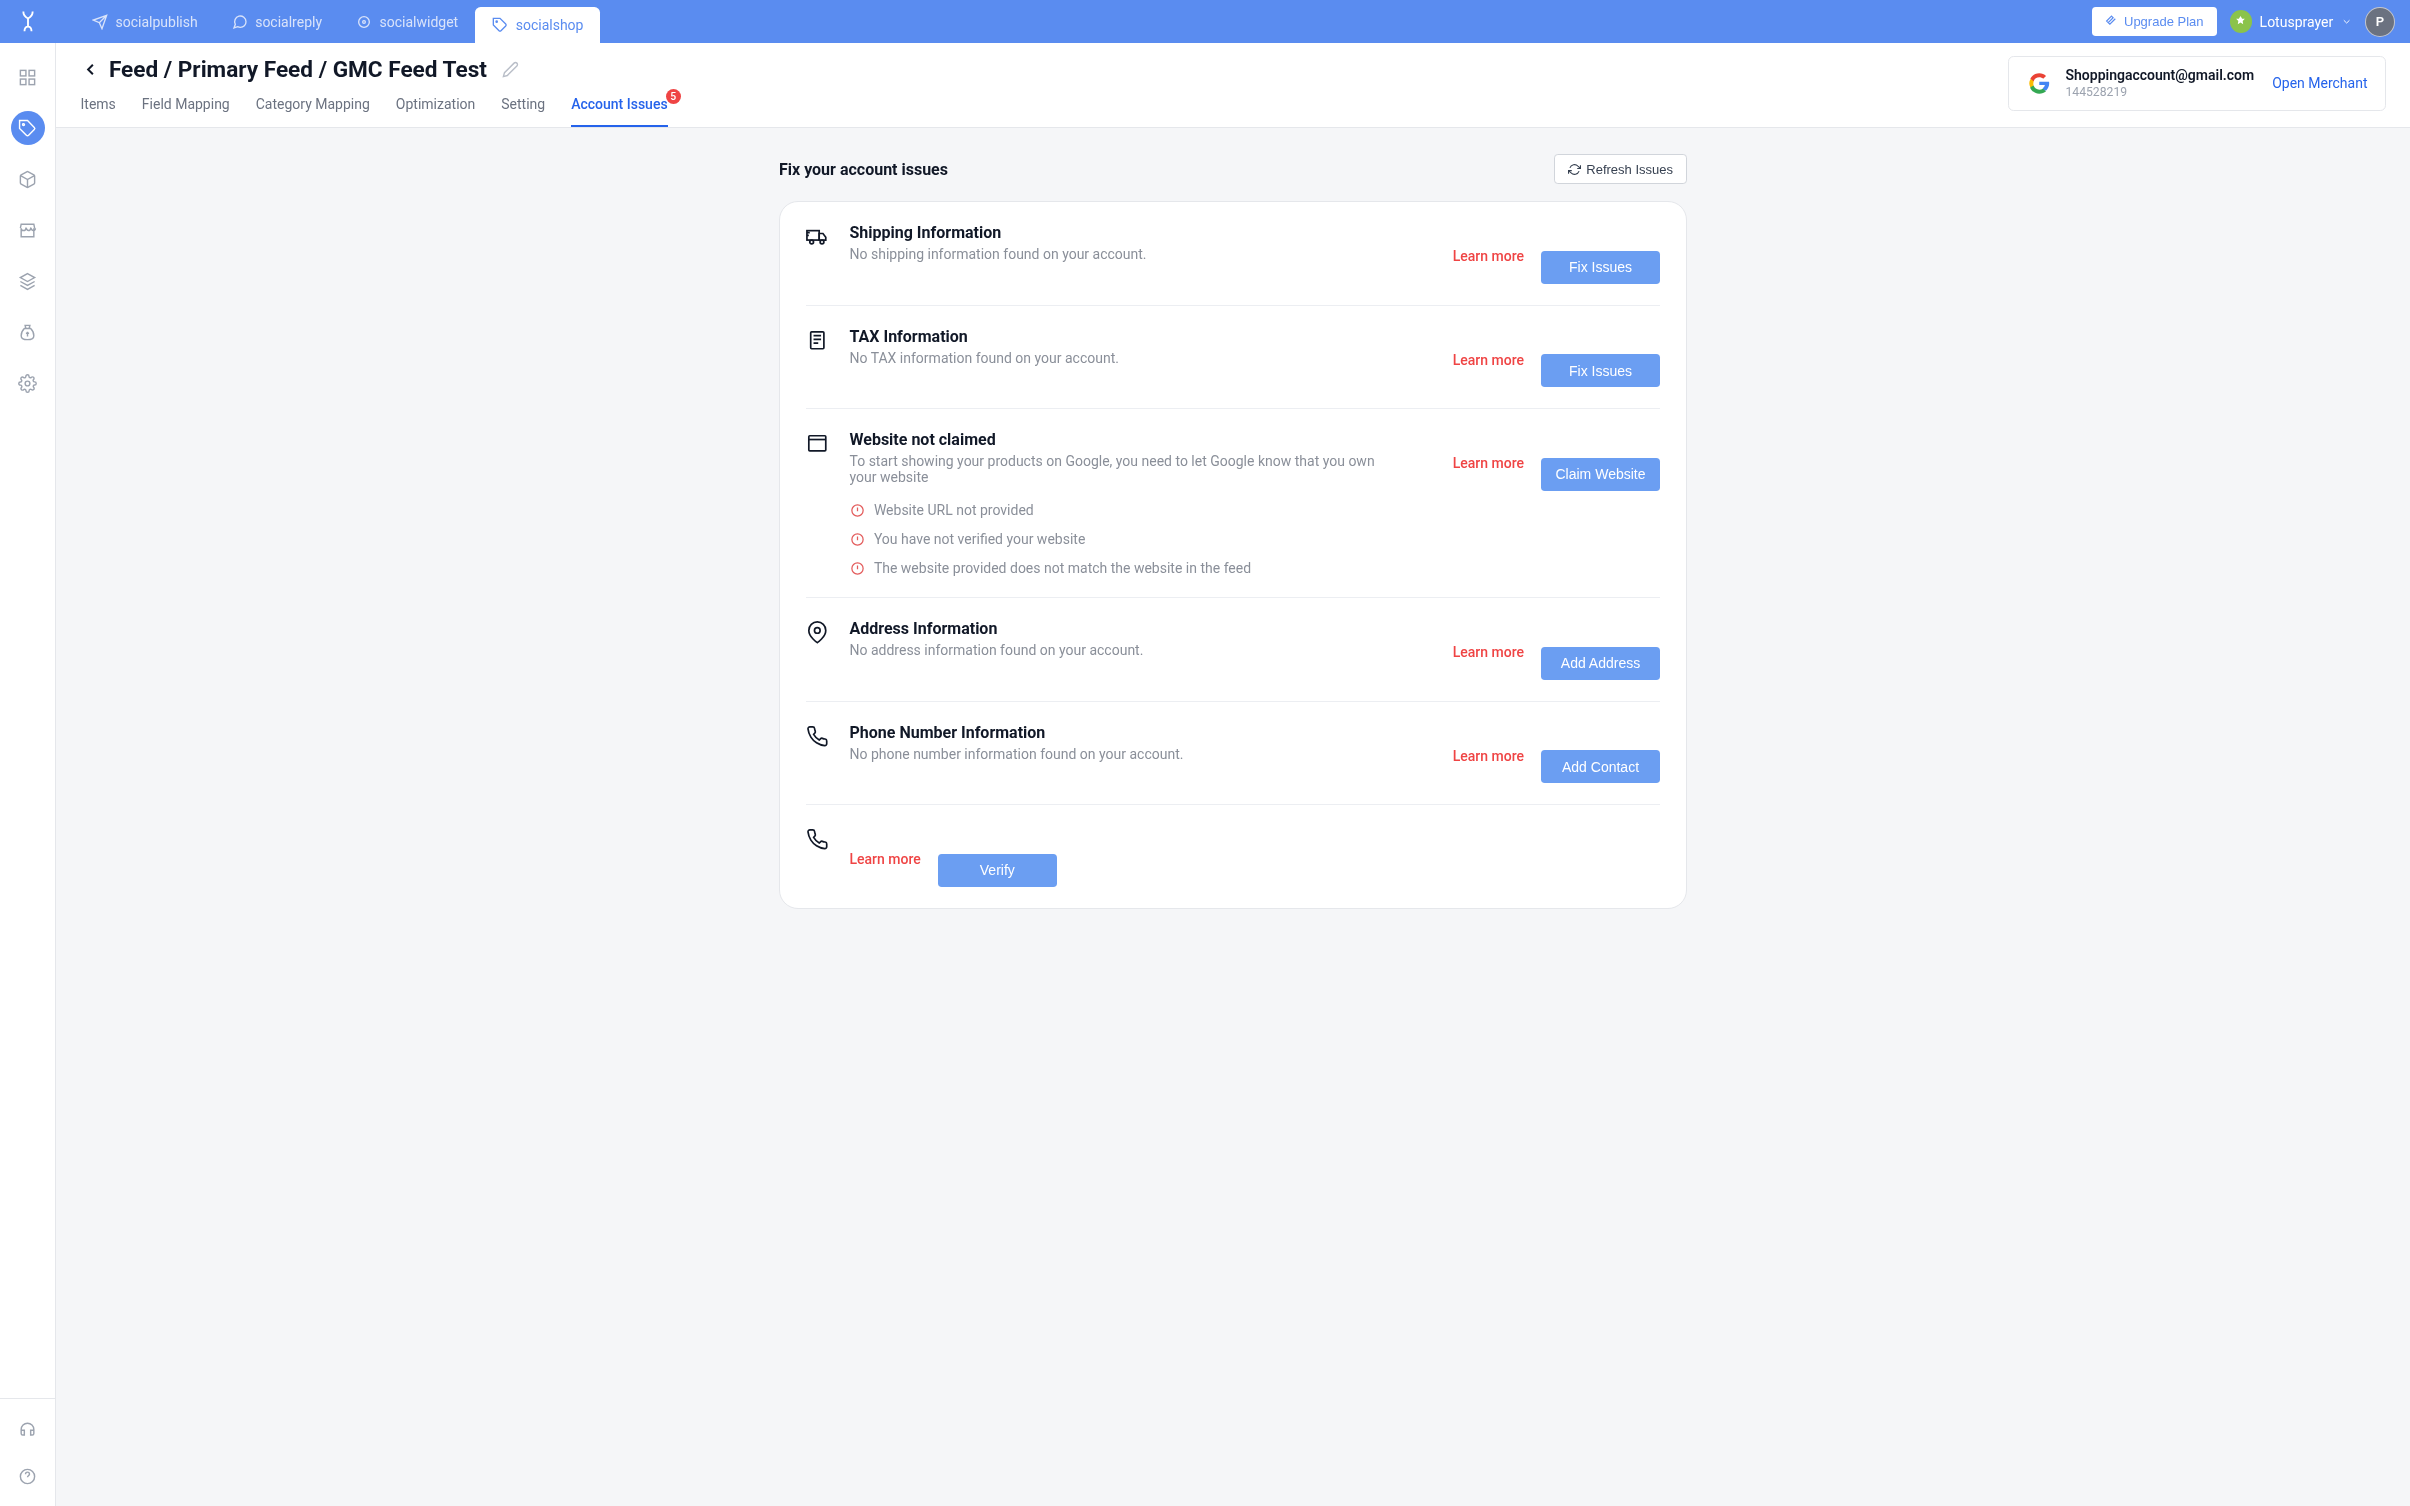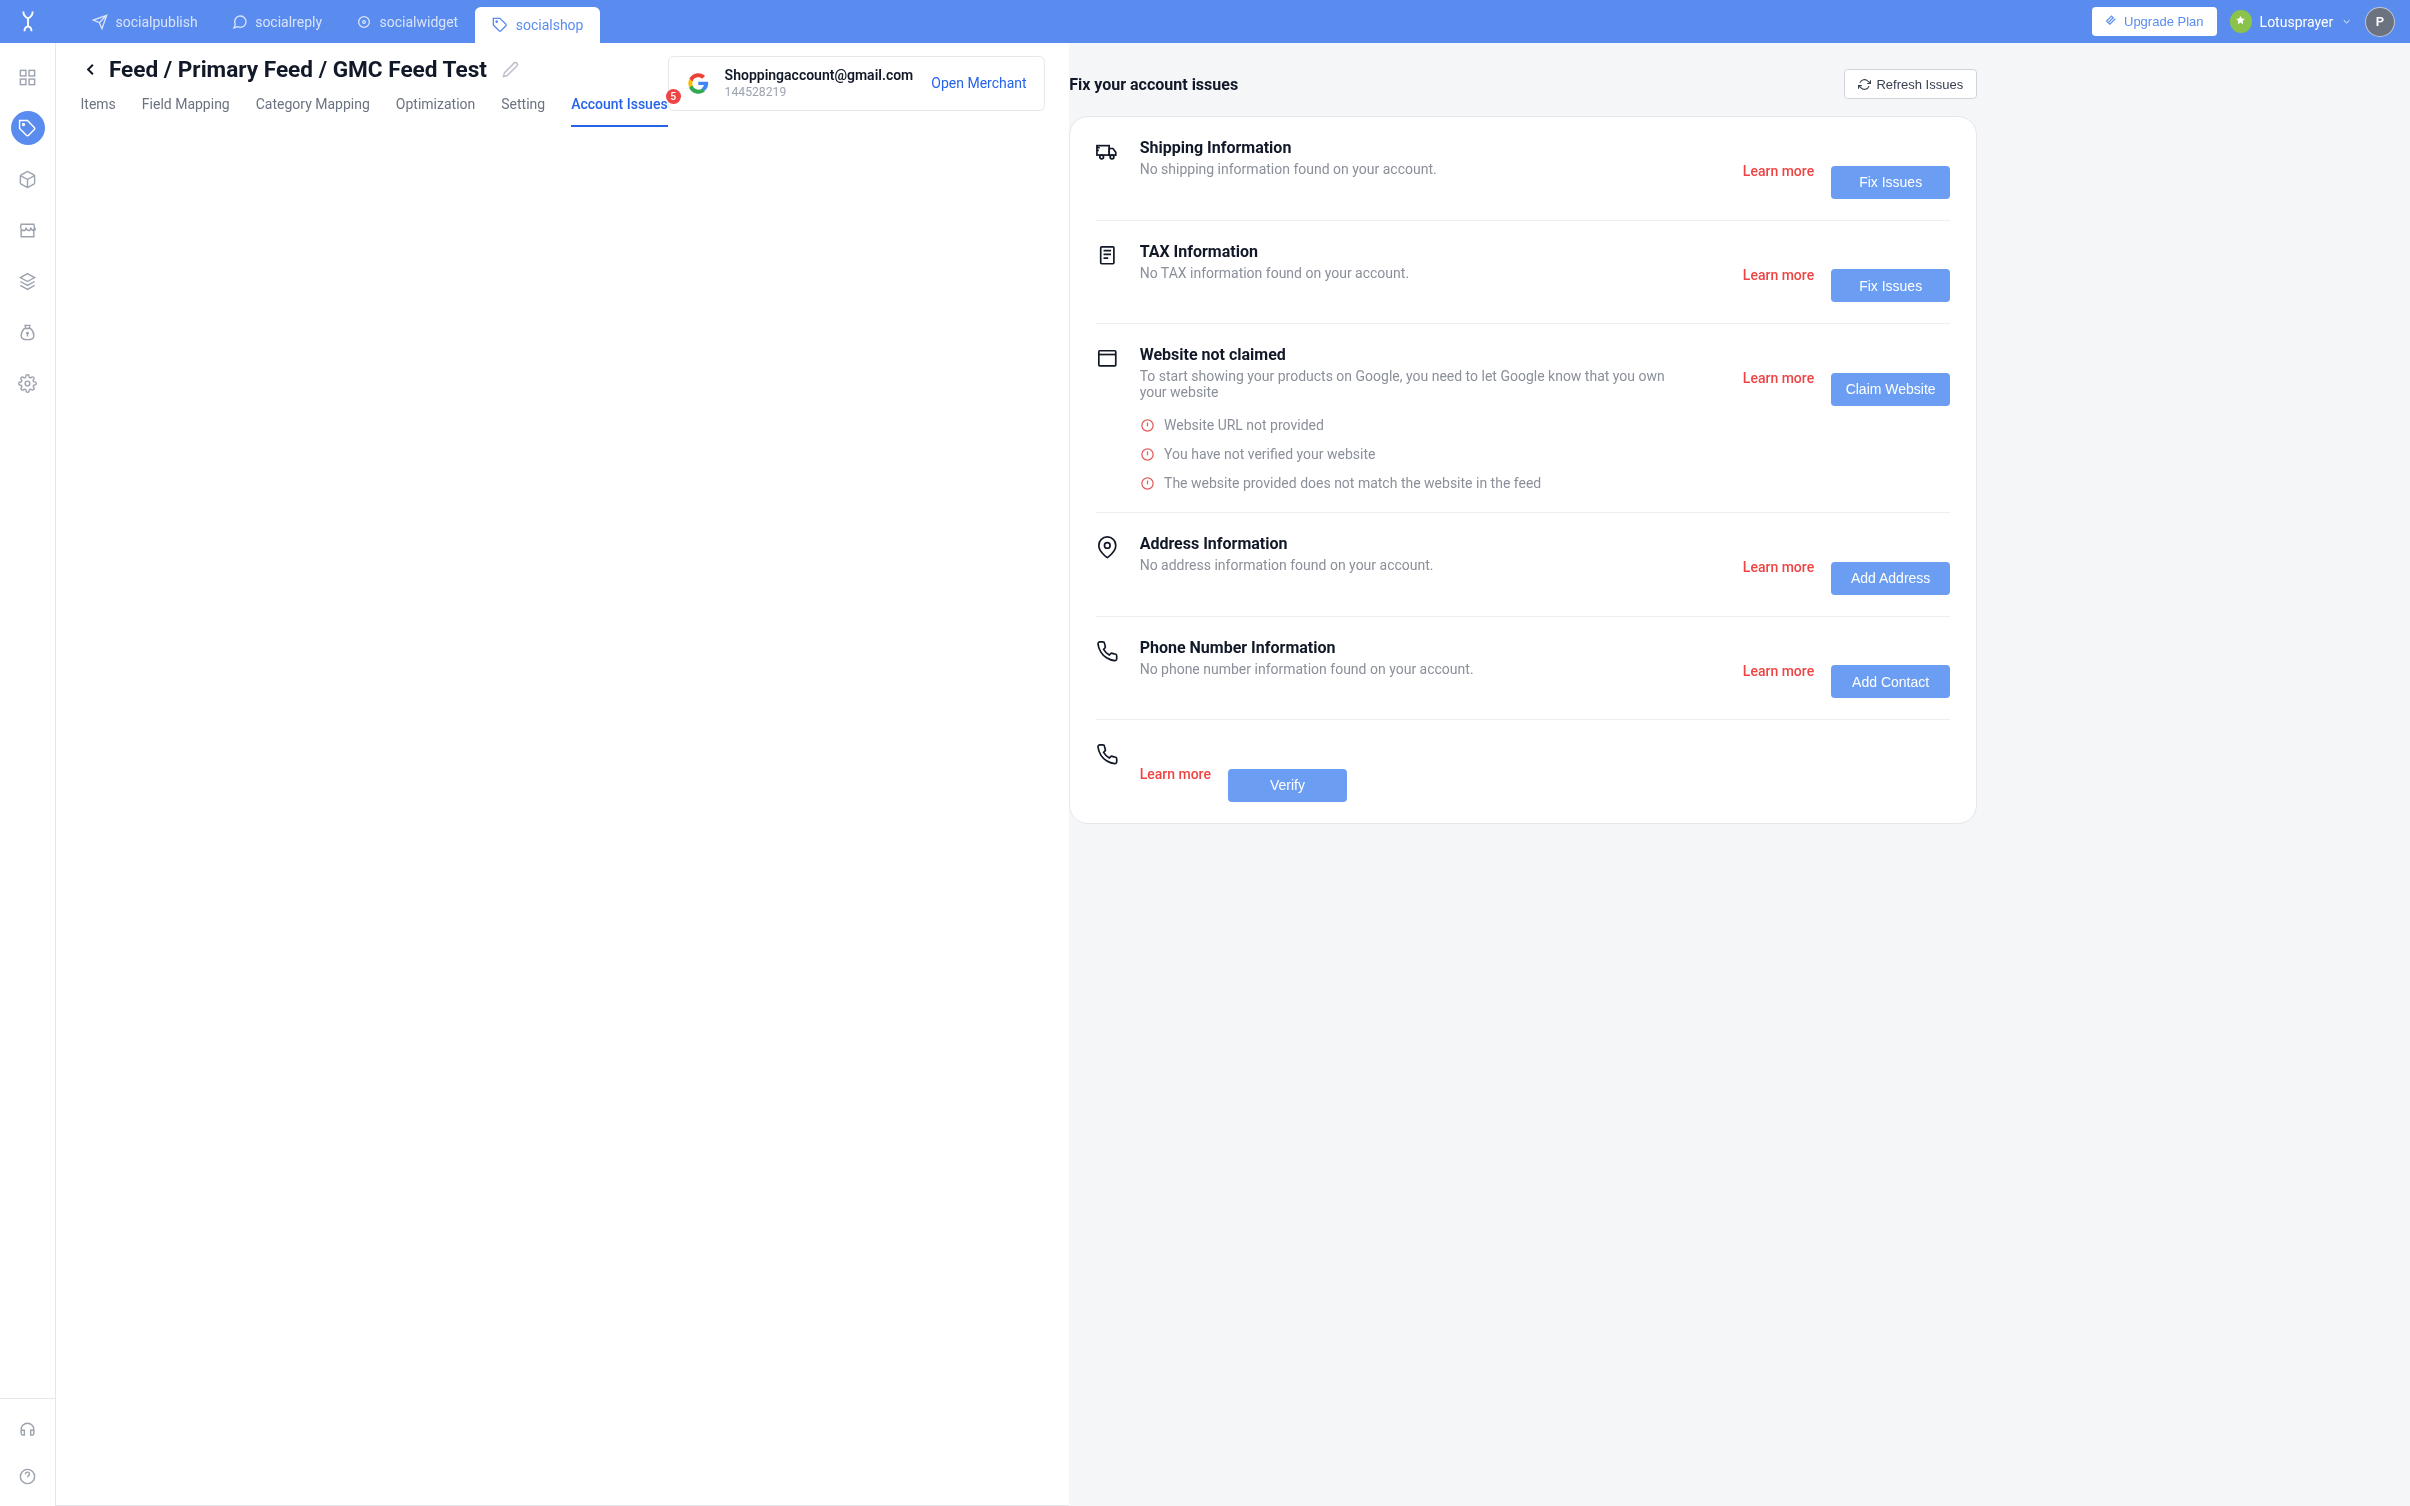--- a/index.html
+++ b/index.html
@@ -113,21 +113,21 @@
     align-items: center;
     gap: 13px;
     padding-bottom: 13px;
     border-top: 0.9px solid #e5e7eb;
     padding-top: 13px;
     width: 100%;
   }
   .main {
     flex: 1;
     display: flex;
-    flex-direction: row;
+    flex-direction: column;
   }
   .header {
     background: #fff;
     border-bottom: 0.9px solid #e5e7eb;
     padding: 13px 24.5px 0 24.5px;
     display: flex;
     align-items: flex-start;
     justify-content: space-between;
     position: relative;
   }

